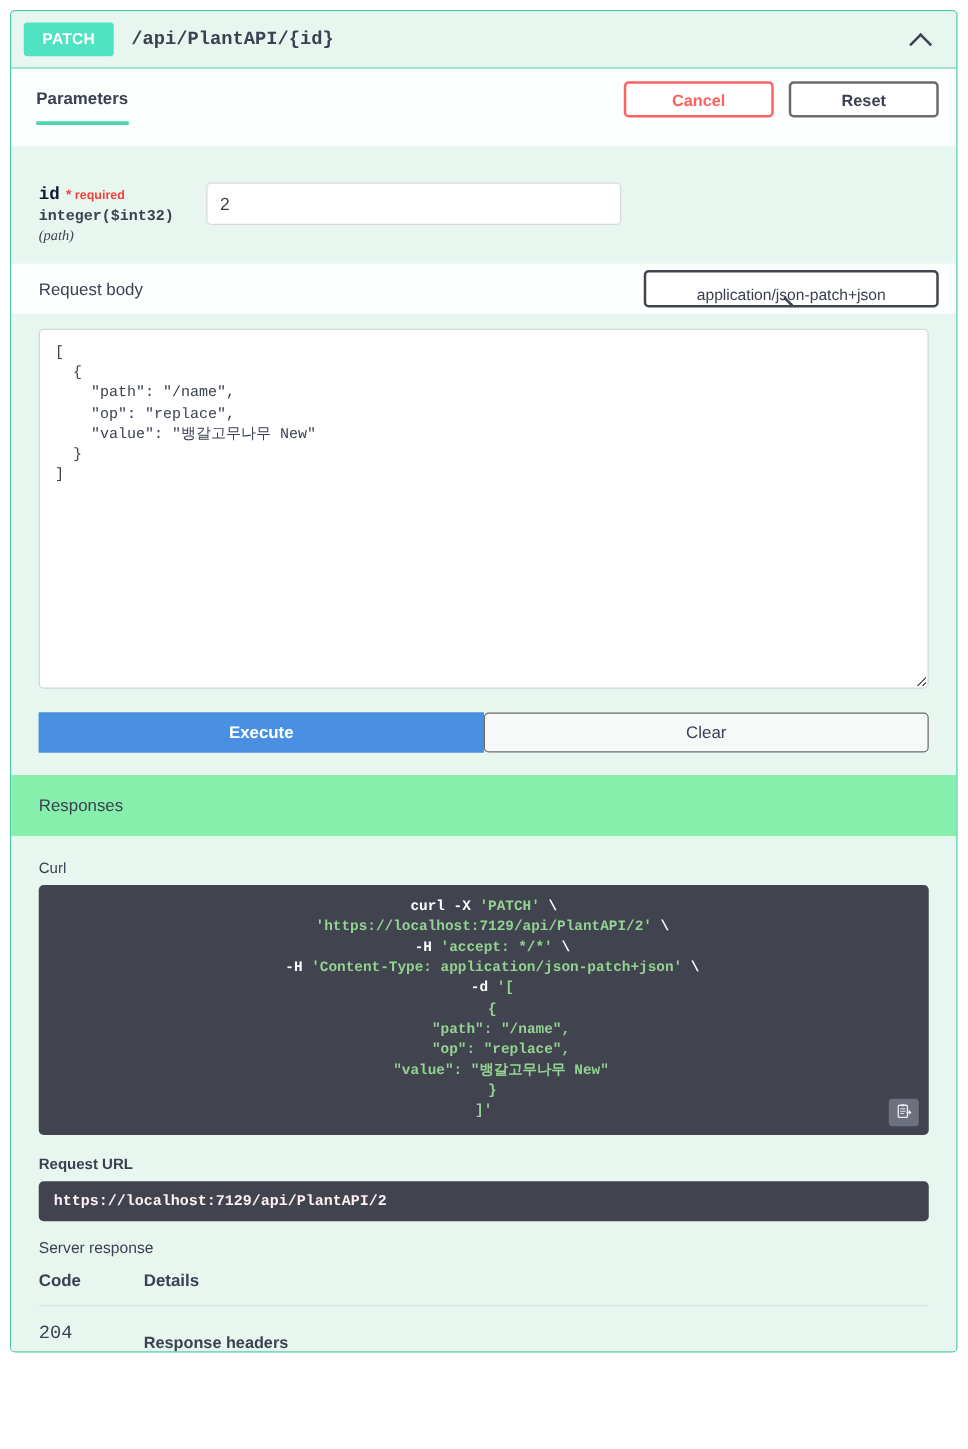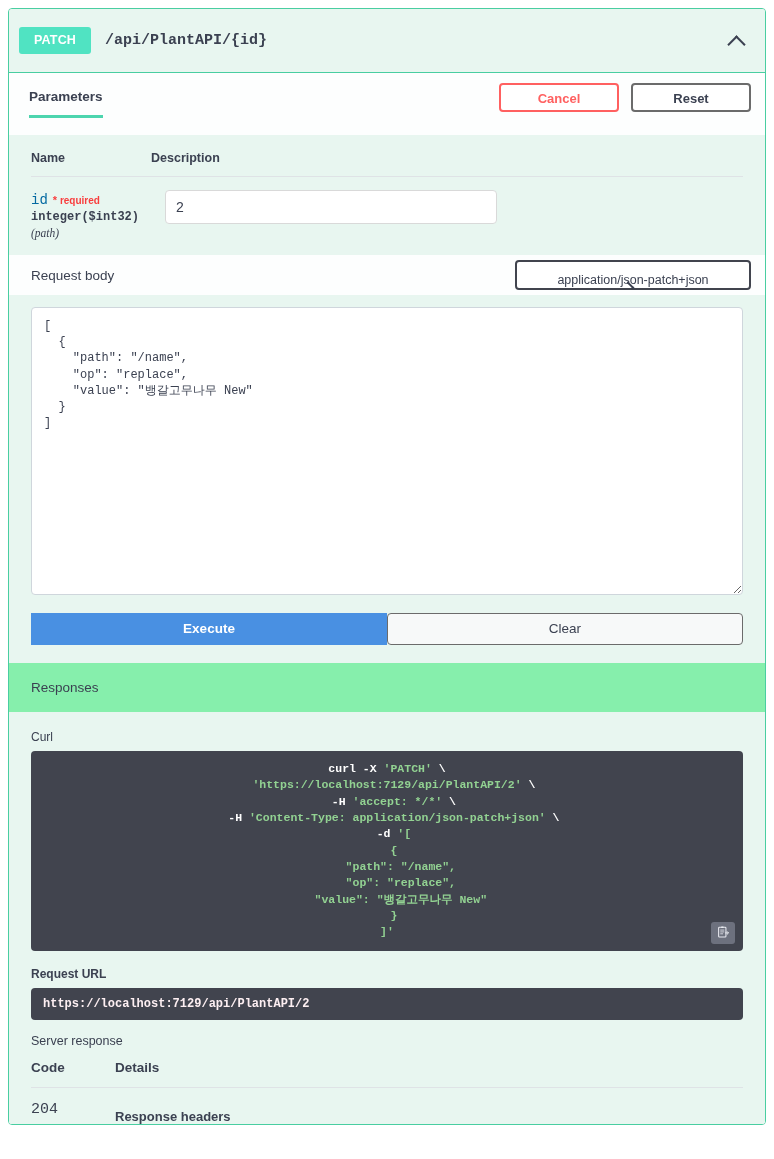--- a/index.html
+++ b/index.html
@@ -25,21 +25,21 @@
     background: #e8f6f0;
     border: 1px solid #49cea1;
     border-radius: 4px;
     overflow: hidden;
   }
 
   
   .opblock-summary {
     display: flex;
     align-items: center;
-    height: 64px;
+    height: 46px;
     padding: 0 10px 0 10px;
     background: #e8f6f0;
     border-bottom: 1px solid #49cea1;
   }
   .http-method {
     min-width: 72px;
     height: 27px;
     line-height: 27px;
     text-align: center;
     background: #50e3c2;
@@ -118,21 +118,21 @@
     font-size: 12.5px;
     font-weight: 700;
     color: #3b4151;
     padding-bottom: 11px;
     border-bottom: 1px solid #dfe3e6;
   }
   .col-name { width: 120px; }
   .param-row { display: flex; padding-top: 13px; }
   .param-meta { width: 120px; }
   .param-name {
-    font-size: 14px; font-weight: 400; color: #0369a1;
+    font-size: 14px; font-weight: 700; color: #0f172a;
     font-family: "Liberation Mono", monospace;
   }
   .param-required {
     color: #f93e3e; font-size: 10px; font-weight: 700;
     margin-left: 5px;
   }
   .param-required .star { font-size: 11px; }
   .param-type {
     font-size: 12px; color: #3b4151; font-weight: 700;
     font-family: "Liberation Mono", monospace;
@@ -344,24 +344,20 @@
       <div class="tab-row">
         <span class="tab-label">Parameters</span>
         <span class="btn-row">
           <span class="btn btn-cancel">Cancel</span>
           <span class="btn btn-reset">Reset</span>
         </span>
       </div>
       <div class="white-strip"></div>
 
       <div class="params-wrap">
-        <div class="params-head">
-          <span class="col-name">Name</span>
-          <span>Description</span>
-        </div>
         <div class="param-row">
           <div class="param-meta">
             <div>
               <span class="param-name">id</span><span class="param-required"><span class="star">*</span> <span>required</span></span>
             </div>
             <div class="param-type">integer($int32)</div>
             <div class="param-in">(path)</div>
           </div>
           <input class="param-input" value="2" style="">
         </div>

